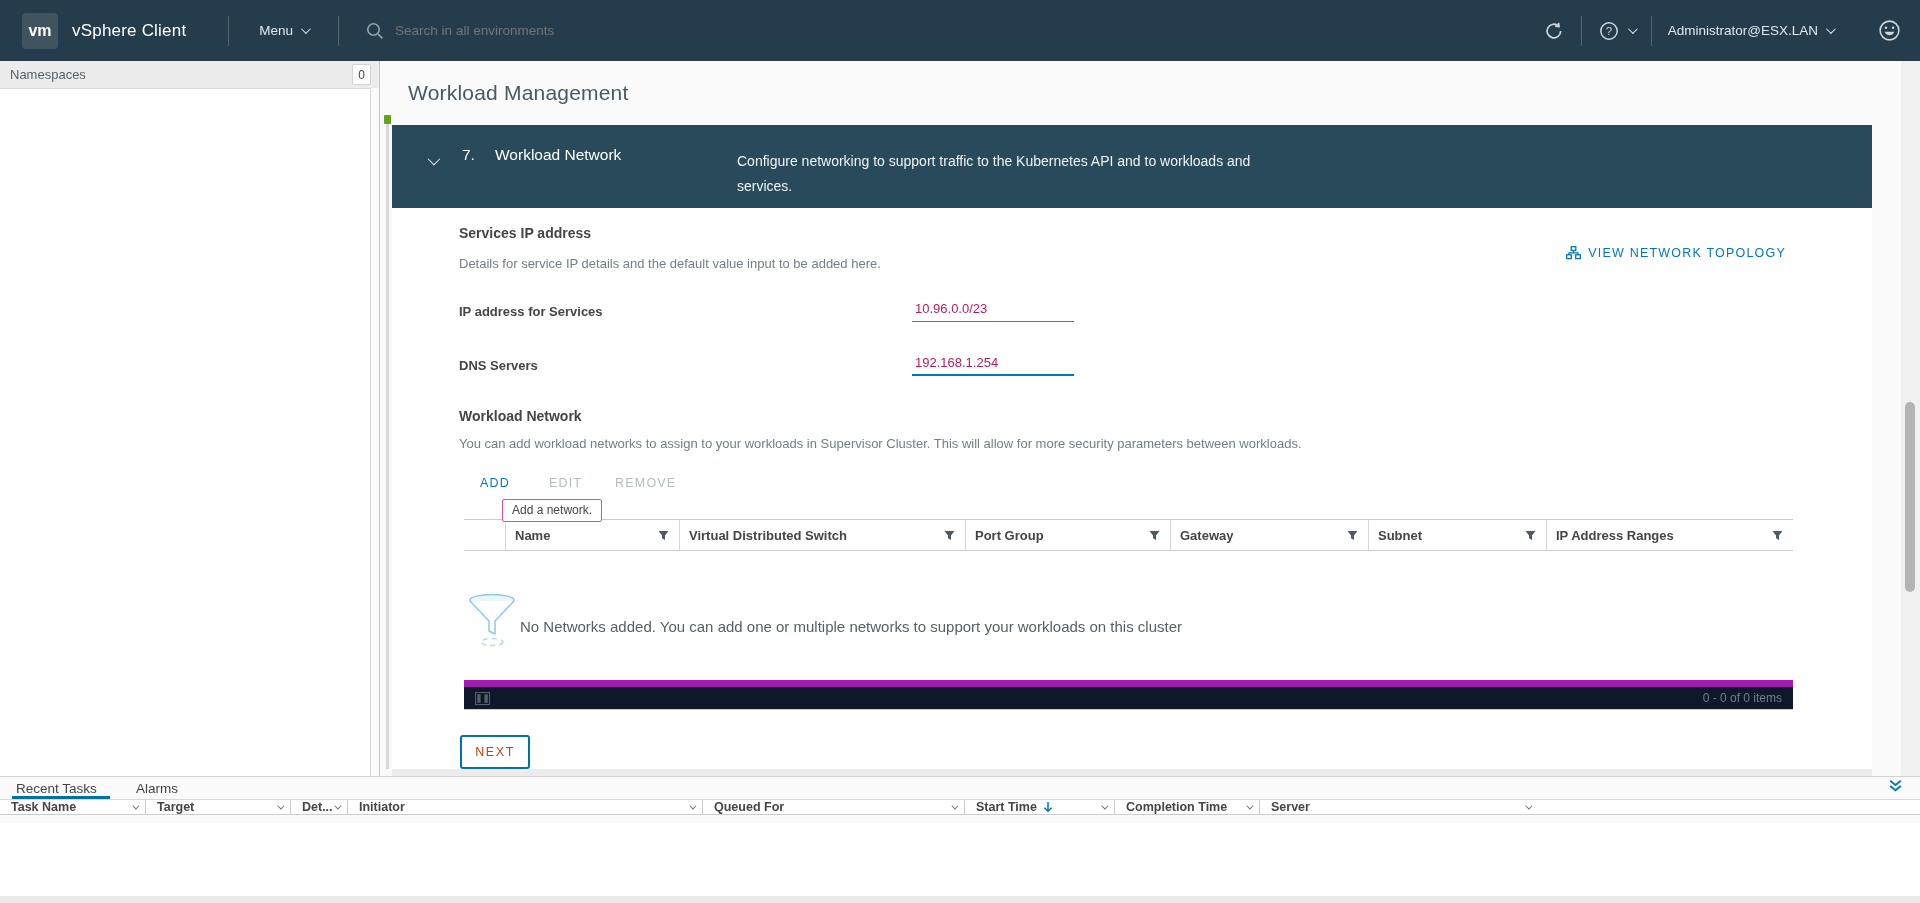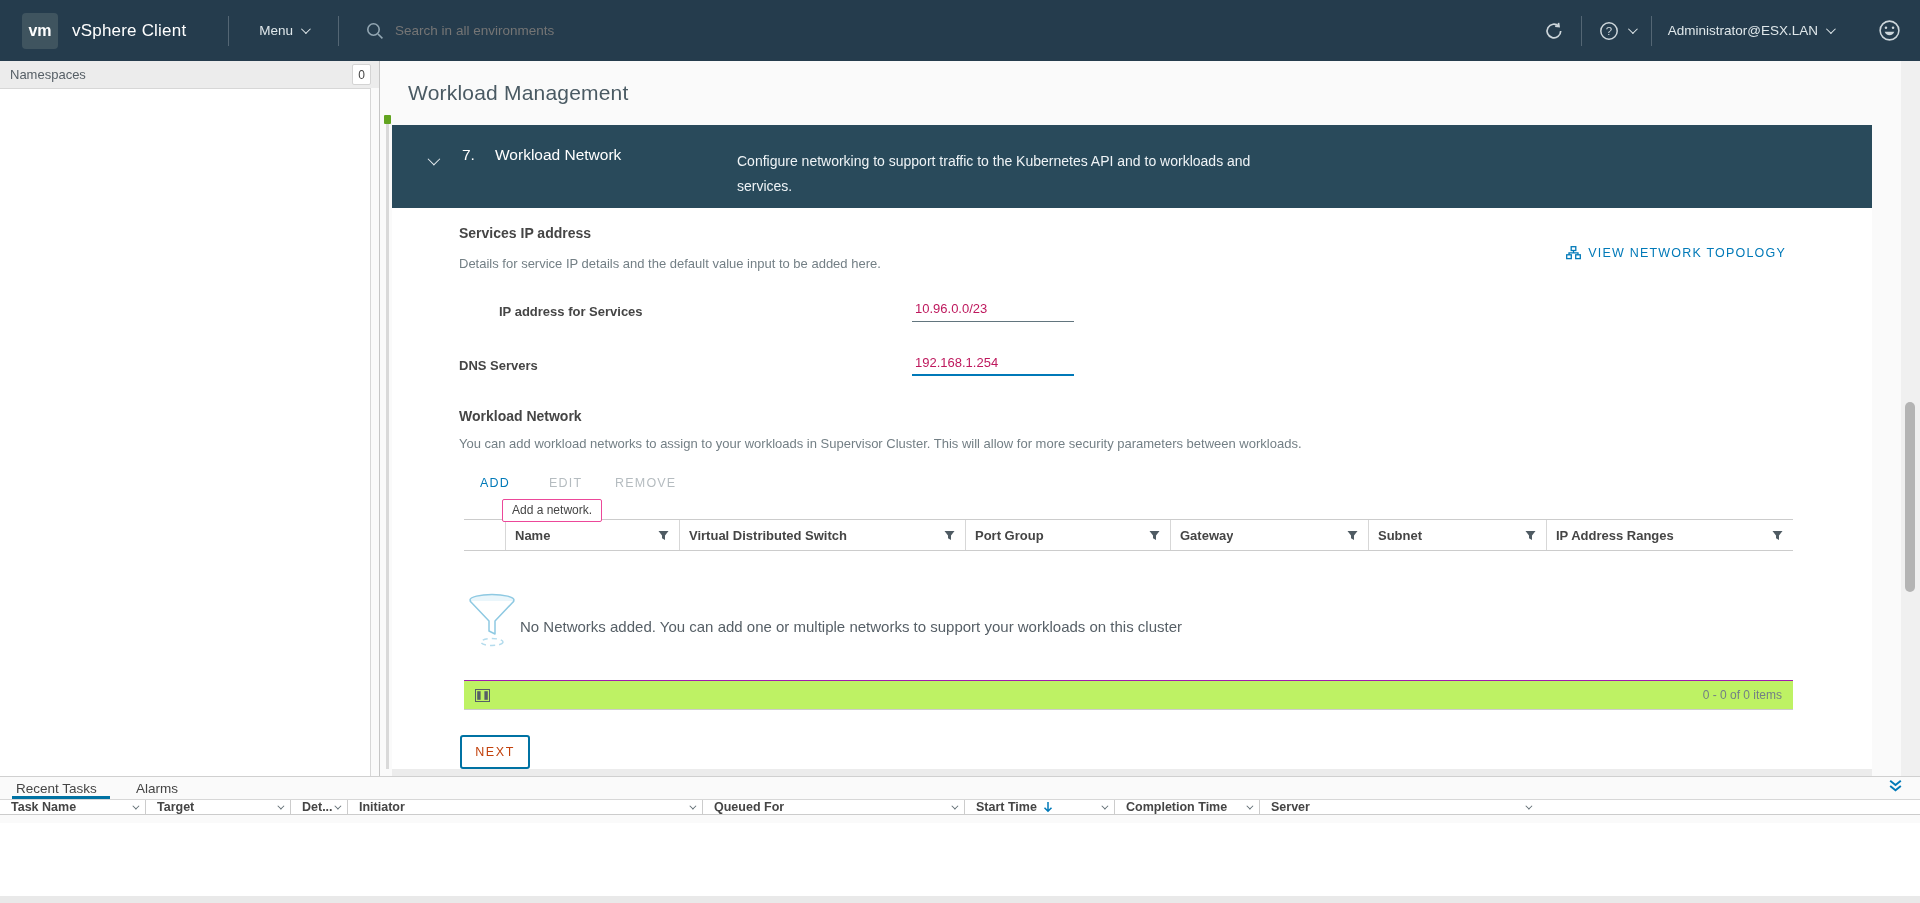--- a/index.html
+++ b/index.html
@@ -49,21 +49,21 @@
   .act-off { color:#b5bcc0; }
   .tooltip { left:110px; top:291px; background:#fff; border:1px solid #ec4899; border-radius:2px; padding:3px 9px 4px 9px; font-size:12px; color:#454545; z-index:6; white-space:nowrap; }
 
   .grid { left:72px; top:311px; width:1329px; }
   .grid-head { display:flex; height:32px; border-top:1px solid #ccc; border-bottom:1px solid #ccc; background:#fff; align-items:stretch; }
   .gcell { display:flex; align-items:center; justify-content:space-between; padding:0 10px 0 9px; border-left:1px solid #d7d7d7; }
   .gcell:first-child { border-left:none; }
   .gcell .lbl { font-size:13px; font-weight:600; color:#454545; white-space:nowrap; overflow:hidden; }
   .grid-body { height:129px; background:#fff; display:flex; flex-direction:row; align-items:center; justify-content:flex-start; padding-top:8px; }
   .emptymsg { font-size:15px; color:#565f66; margin-top:14px; }
-  .grid-foot { height:30px; background:#bef264; border-top:1px solid #a21caf; border-bottom:1px solid #ccc; display:flex; align-items:center; padding:0 11px; }
+  .grid-foot { height:30px; background:#0f172a; border-top:7px solid #a21caf; border-bottom:1px solid #ccc; display:flex; align-items:center; padding:0 11px; }
   .itemscount { margin-left:auto; font-size:12px; color:#737f85; }
 
   .nextbtn { left:68px; top:527px; width:70px; height:34px; background:#fff; border:2px solid #0072a3; border-radius:3px; color:#c2410c; font-size:12.5px; font-weight:500; letter-spacing:1.6px; display:flex; align-items:center; justify-content:center; cursor:pointer; }
   .graystrip { left:0; top:561px; width:1480px; height:7px; background:#ececec; }
 
   .scrolltrack { left:1521px; top:0; width:19px; height:715px; background:#f0f0f0; }
   .scrollthumb { left:4px; top:341px; width:10px; height:190px; background:#b4b4b4; border-radius:5px; }
 
   
   .bottom { left:0; top:776px; width:1920px; height:127px; background:#fafafa; border-top:1px solid #d0d0d0; }
@@ -162,21 +162,21 @@
     <div class="abs bluelink" style="right:86px; top:38px;">
       <svg width="15" height="14" viewBox="0 0 15 14" fill="none" stroke="#0079b8" stroke-width="1.3">
           <rect x="5.2" y="0.7" width="4.6" height="3.8"></rect>
           <rect x="0.7" y="8.8" width="4.6" height="3.8"></rect>
           <rect x="9.7" y="8.8" width="4.6" height="3.8"></rect>
           <path d="M7.5 4.5 v1.8 M3 8.8 V6.9 h9 v1.9"></path>
         </svg>
       <span>VIEW NETWORK TOPOLOGY</span>
     </div>
 
-    <div class="abs fldlabel" style="left:67px; top:96px;margin-left:40px;">IP address for Services</div>
+    <div class="abs fldlabel" style="left:67px; top:96px;">IP address for Services</div>
     <input class="abs fld fld-ip" style="left: 520px; top: 88px;" value="10.96.0.0/23">
 
     <div class="abs fldlabel" style="left:67px; top:150px;">DNS Servers</div>
     <input class="abs fld fld-dns" style="left: 520px; top: 142px;" value="192.168.1.254">
 
     <div class="abs h2" style="left:67px; top:200px;">Workload Network</div>
     <div class="abs desc" style="left:67px; top:228px;">You can add workload networks to assign to your workloads in Supervisor Cluster. This will allow for more security parameters between workloads.</div>
 
     <div class="abs actlink act-on" style="left:88px; top:268px;">ADD</div>
     <div class="abs actlink act-off" style="left:157px; top:268px;">EDIT</div>

